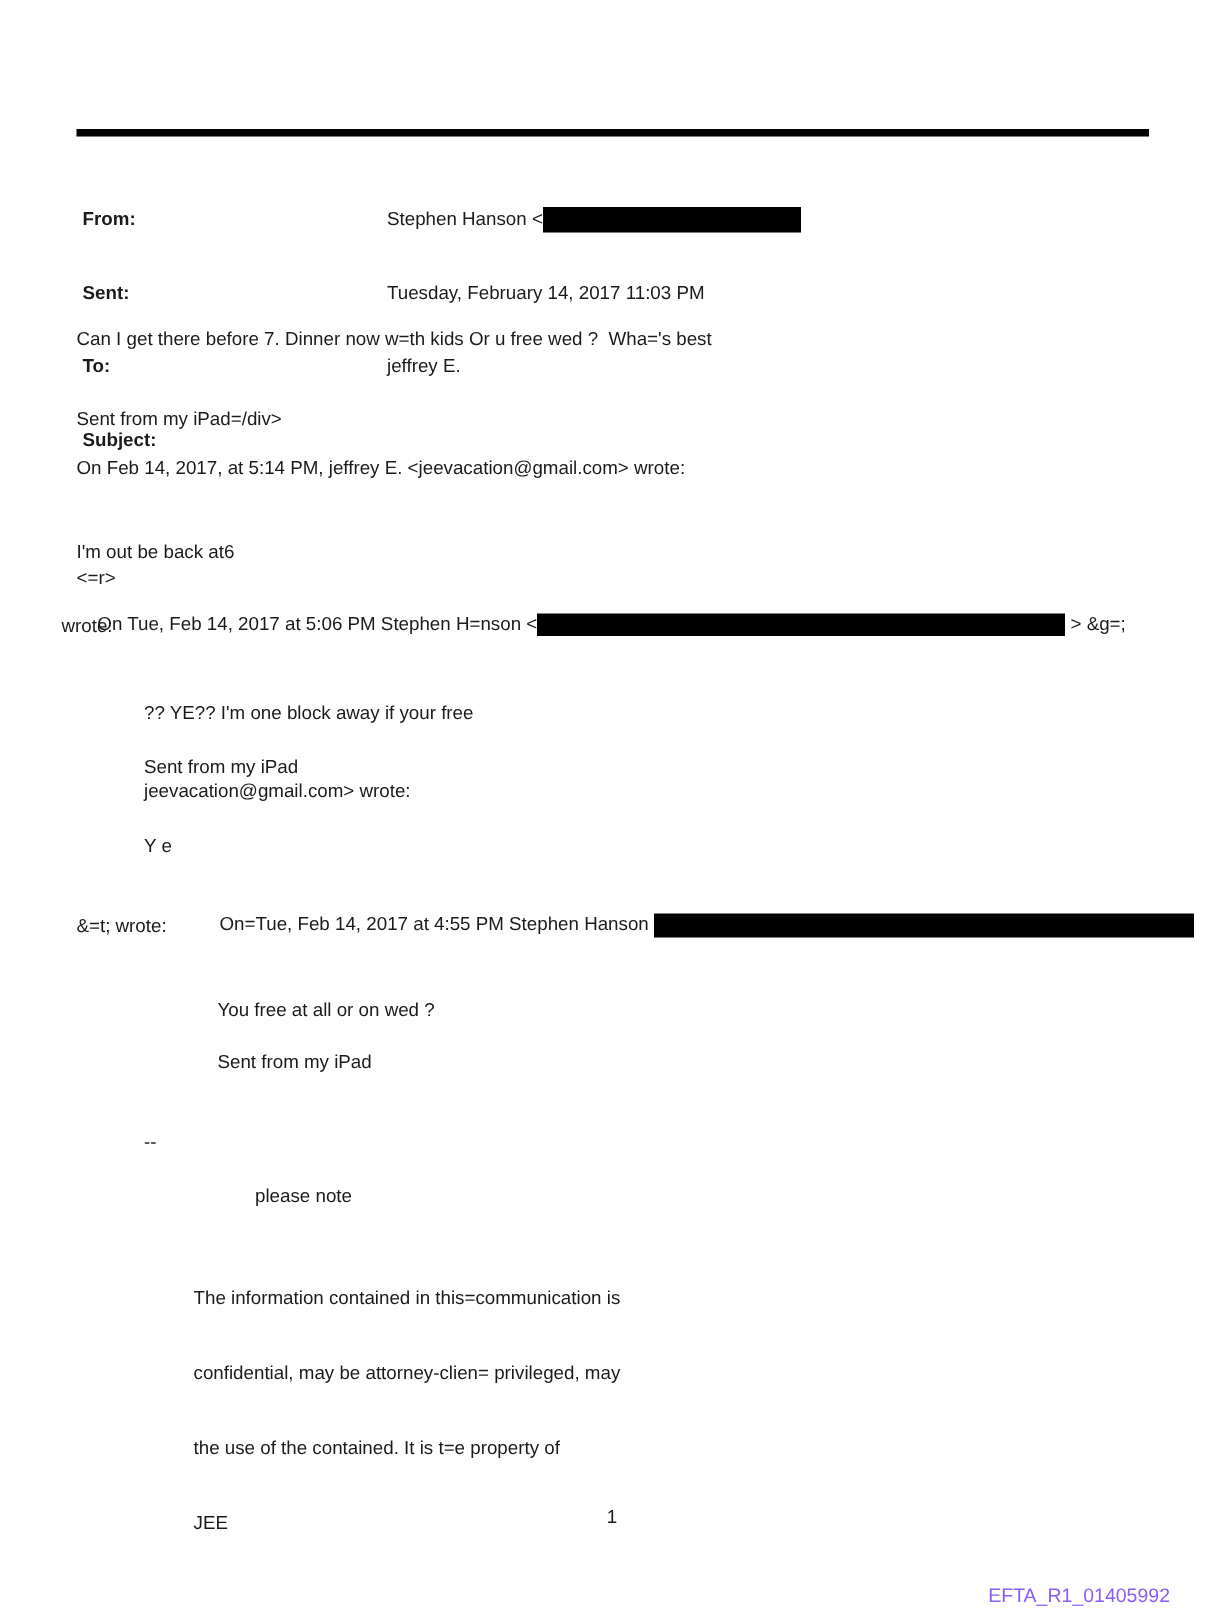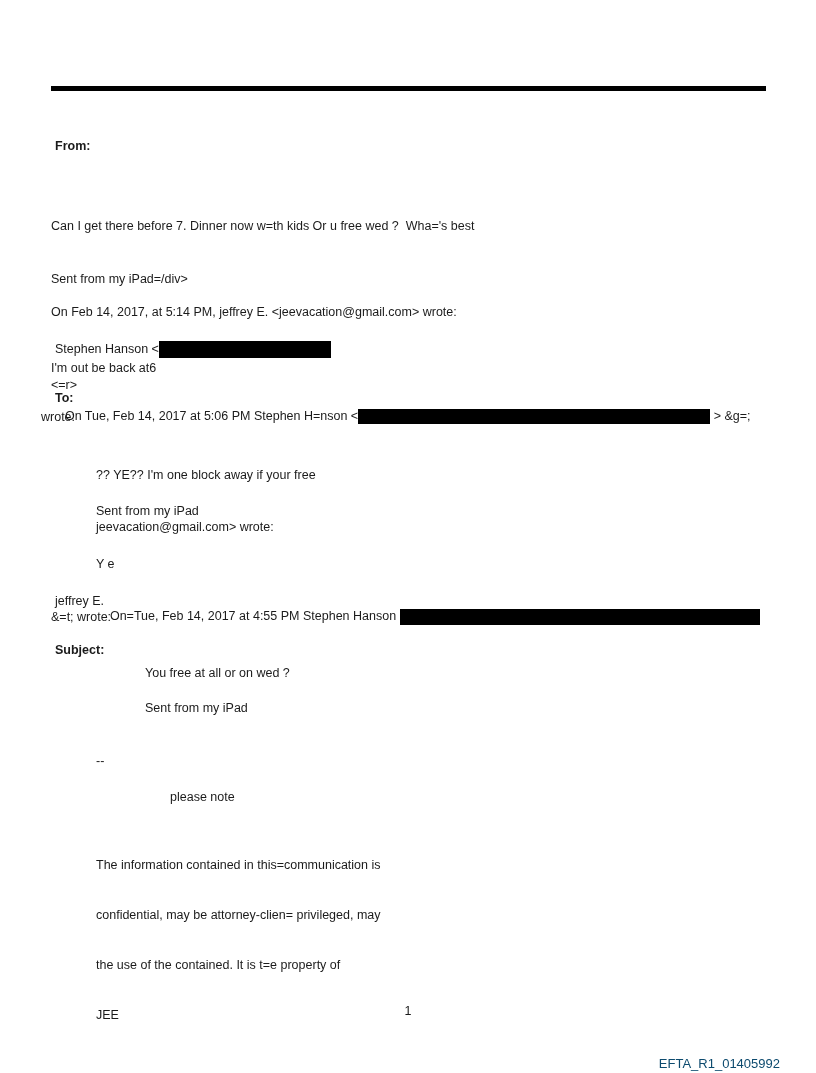--- a/index.html
+++ b/index.html
@@ -16,43 +16,47 @@
   }
   .rule {
     position: absolute;
     background: #000000;
   }
   .abs {
     position: absolute;
     white-space: pre-wrap;
     line-height: 16px;
   }
-  .hdr-row { display: flex; line-height: 17px; flex-direction: column; }
+  .hdr-row { display: flex; line-height: 17px; }
   .hdr-label { font-weight: bold; width: 203px; flex: 0 0 203px; }
   .hdr-value { flex: 1; }
   .redaction {
     display: inline-block;
     background: #000000;
     vertical-align: middle;
   }
-  .disclaimer div { line-height: 18px; }
+  .disclaimer div { line-height: 18px; margin-left: 33px; }
   .footer-page { text-align: center; width: 816px; }
-  .bates { font-size: 13px; color: #0c4a6e; }
+  .bates { font-size: 13px; color: #8b5cf6; }
 </style>
 </head>
 <body>
 
 <div class="page">
 
   <div class="rule" style="left:51px; top:86px; width:715px; height:5px;"></div>
 
   <div class="abs" style="left:55px; top:106px; width:710px;">
     <div class="hdr-row">
       <span class="hdr-label">From:</span>
       <span class="hdr-value"><span>Stephen Hanson &lt;</span><span class="redaction" style="width:172px; height:17px;"></span></span>
+    </div>
+    <div class="hdr-row">
+      <span class="hdr-label">Sent:</span>
+      <span class="hdr-value">Tuesday, February 14, 2017 11:03 PM</span>
     </div>
     <div class="hdr-row">
       <span class="hdr-label">To:</span>
       <span class="hdr-value">jeffrey E.</span>
     </div>
     <div class="hdr-row">
       <span class="hdr-label">Subject:</span>
     </div>
   </div>
 
@@ -70,21 +74,21 @@
   </div>
   <div class="abs" style="left:41px; top:409px;">wrote:</div>
 
   <div class="abs" style="left:96px; top:467px;">?? YE?? I'm one block away if your free</div>
 
   <div class="abs" style="left:96px; top:503px;">Sent from my iPad</div>
   <div class="abs" style="left:96px; top:519px;">jeevacation@gmail.com&gt; wrote:</div>
 
   <div class="abs" style="left:96px; top:556px;">Y e</div>
 
-  <div class="abs" style="left:96px; top:592px; width:700px;">
+  <div class="abs" style="left:96px; top:592px; width:700px;text-align:right;">
     <span>On=Tue, Feb 14, 2017 at 4:55 PM Stephen Hanson </span><span class="redaction" style="width:360px; height:16px;"></span>
   </div>
   <div class="abs" style="left:51px; top:609px;">&amp;=t; wrote:</div>
 
   <div class="abs" style="left:145px; top:665px;">You free at all or on wed ?</div>
 
   <div class="abs" style="left:145px; top:700px;">Sent from my iPad</div>
 
   <div class="abs" style="left:96px; top:753px;">--</div>
 

